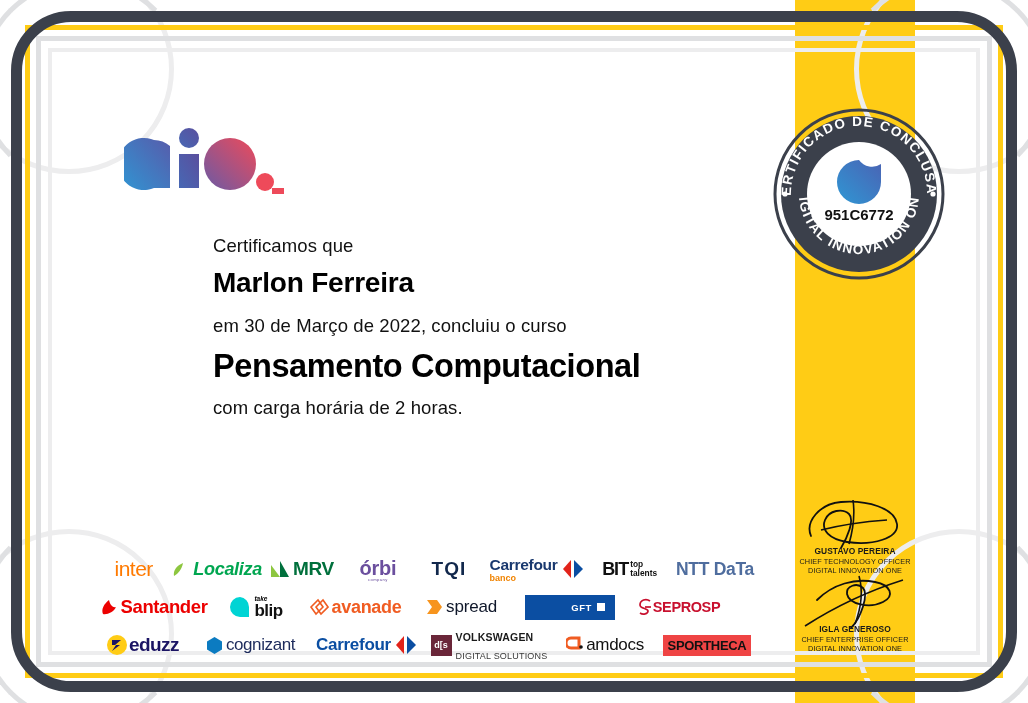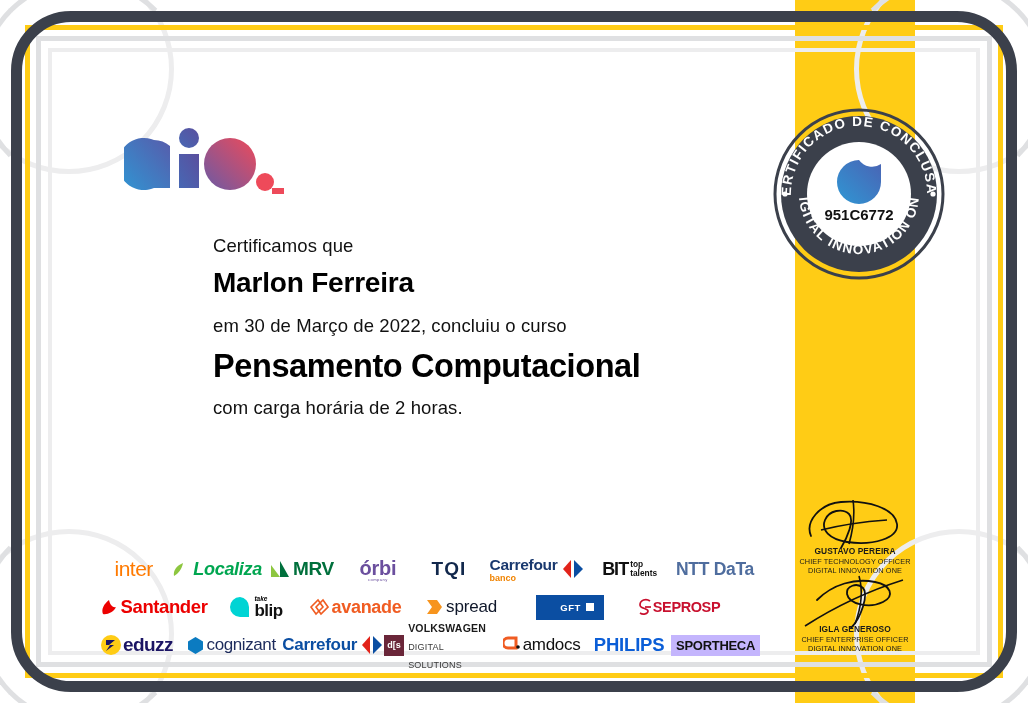--- a/index.html
+++ b/index.html
@@ -71,32 +71,32 @@
   .carrefour-b-sub{color:#f08300;font-size:9px;font-weight:bold;display:block;text-align:left;margin-top:-1px;}
   .bit{color:#111;font-size:18px;font-weight:bold;letter-spacing:-1px;}
   .bit-words{font-size:8.4px;font-weight:bold;color:#111;line-height:1.05;display:inline-block;vertical-align:middle;}
   .nttdata{color:#4f6d9e;font-size:17.5px;font-weight:bold;letter-spacing:-.3px;}
   .blip{color:#111;font-size:17px;font-weight:bold;letter-spacing:-.5px;line-height:.9;}
   .blip-take{font-size:6.5px;font-weight:bold;display:block;font-style:italic;}
   .santander{color:#ec0000;font-size:18.5px;font-weight:bold;letter-spacing:-.4px;}
   .avanade{color:#f05c22;font-size:18px;font-weight:bold;letter-spacing:-.3px;}
   .spread{color:#0f172a;font-size:17px;letter-spacing:-.2px;}
   .impulso{color:#1a1f71;font-size:19px;font-weight:bold;letter-spacing:-.8px;}
-  .gft-box{background:#0b4ea2;color:#fff;font-size:9.5px;font-weight:bold;padding:7px 10px 7px 24px;letter-spacing:.5px;display:flex;align-items:center;gap:5px;}
+  .gft-box{background:#0b4ea2;color:#fff;font-size:9.5px;font-weight:bold;padding:7px 10px 7px 46px;letter-spacing:.5px;display:flex;align-items:center;gap:5px;}
   .gft-sq{width:8px;height:8px;background:#fff;display:inline-block;}
   .seprosp{color:#c8102e;font-size:14.5px;font-weight:bold;letter-spacing:-.4px;}
   .eduzz{color:#1b1464;font-size:19px;font-weight:bold;letter-spacing:-.6px;}
   .cognizant{color:#1d2b5c;font-size:17px;letter-spacing:-.4px;}
   .carrefour{color:#0b4ea2;font-size:17px;font-weight:bold;letter-spacing:-.3px;}
   .vw-box{width:21px;height:21px;background:#6a2639;color:#fff;font-size:9px;font-weight:bold;display:flex;align-items:center;justify-content:center;}
   .vw-t1{font-size:10.5px;font-weight:bold;color:#1a1a1a;letter-spacing:.2px;line-height:1.1;}
   .vw-t2{font-size:9px;color:#3a3a3a;letter-spacing:.2px;line-height:1.1;}
   .amdocs{color:#111;font-size:17px;letter-spacing:-.3px;}
   .philips{color:#0b5ed7;font-size:18.5px;font-weight:bold;letter-spacing:-.2px;}
-  .sportheca{background:#c4b5fd;color:#111;font-size:13px;font-weight:bold;letter-spacing:-.3px;padding:3px 5px;}
+  .sportheca{background:#ef4444;color:#111;font-size:13px;font-weight:bold;letter-spacing:-.3px;padding:3px 5px;}
 </style>
 </head>
 <body>
 
 <div class="cert">
 
   <div class="yellow-band"></div>
 
   <div class="border-layer">
     <div class="arc light arc-tl-1"></div>
@@ -328,23 +328,20 @@
           <span class="vw-t2">DIGITAL SOLUTIONS</span>
         </span>
       </div>
       <div class="p-cell" style="width:104px">
         <svg width="17" height="19" viewBox="0 0 17 19">
           <path d="M13 2 H5 A5 5 0 0 0 5 12 H13 V2 Z" fill="none" stroke="#f05c22" stroke-width="3"></path>
           <circle cx="15" cy="11" r="1.8" fill="#111"></circle>
         </svg>
         <span class="amdocs" style="margin-left:3px">amdocs</span>
       </div>
-      <div class="p-cell" style="width:96px">
-        <span class="philips">PHILIPS</span>
-      </div>
       <div class="p-cell" style="width:100px">
         <span class="sportheca">SPORTHECA</span>
       </div>
     </div>
 
   </div>
 
 </div>
 
 </body></html>

